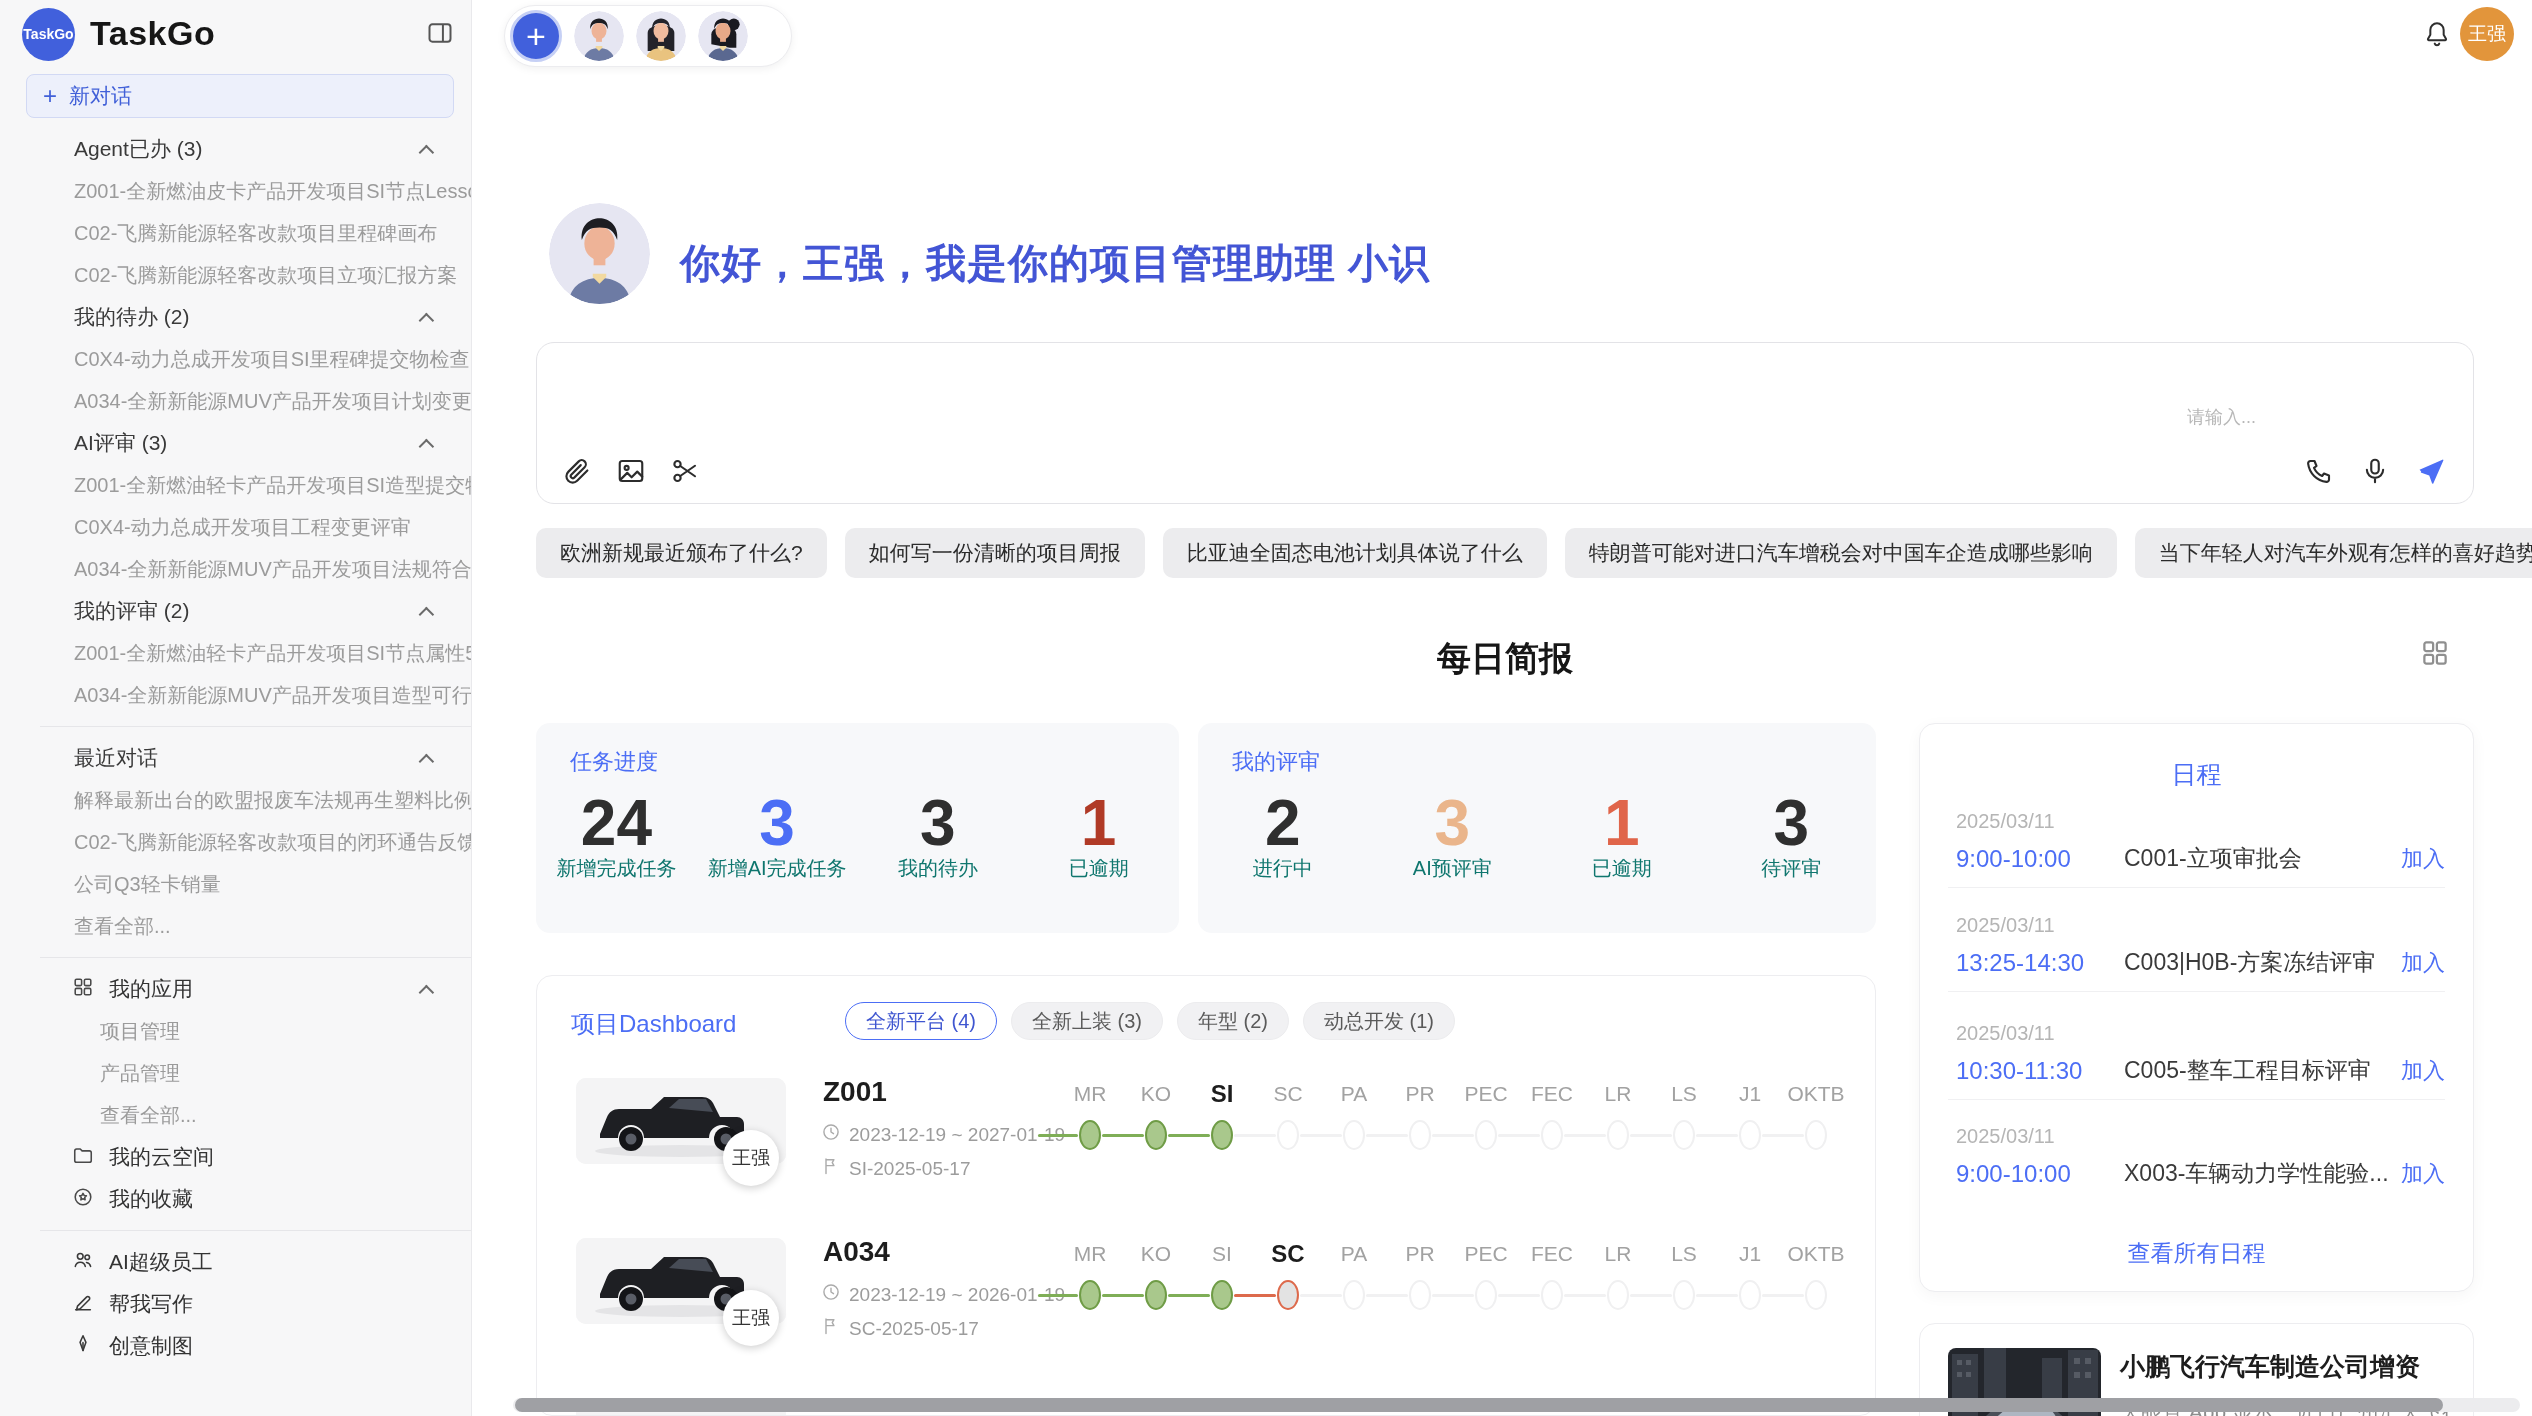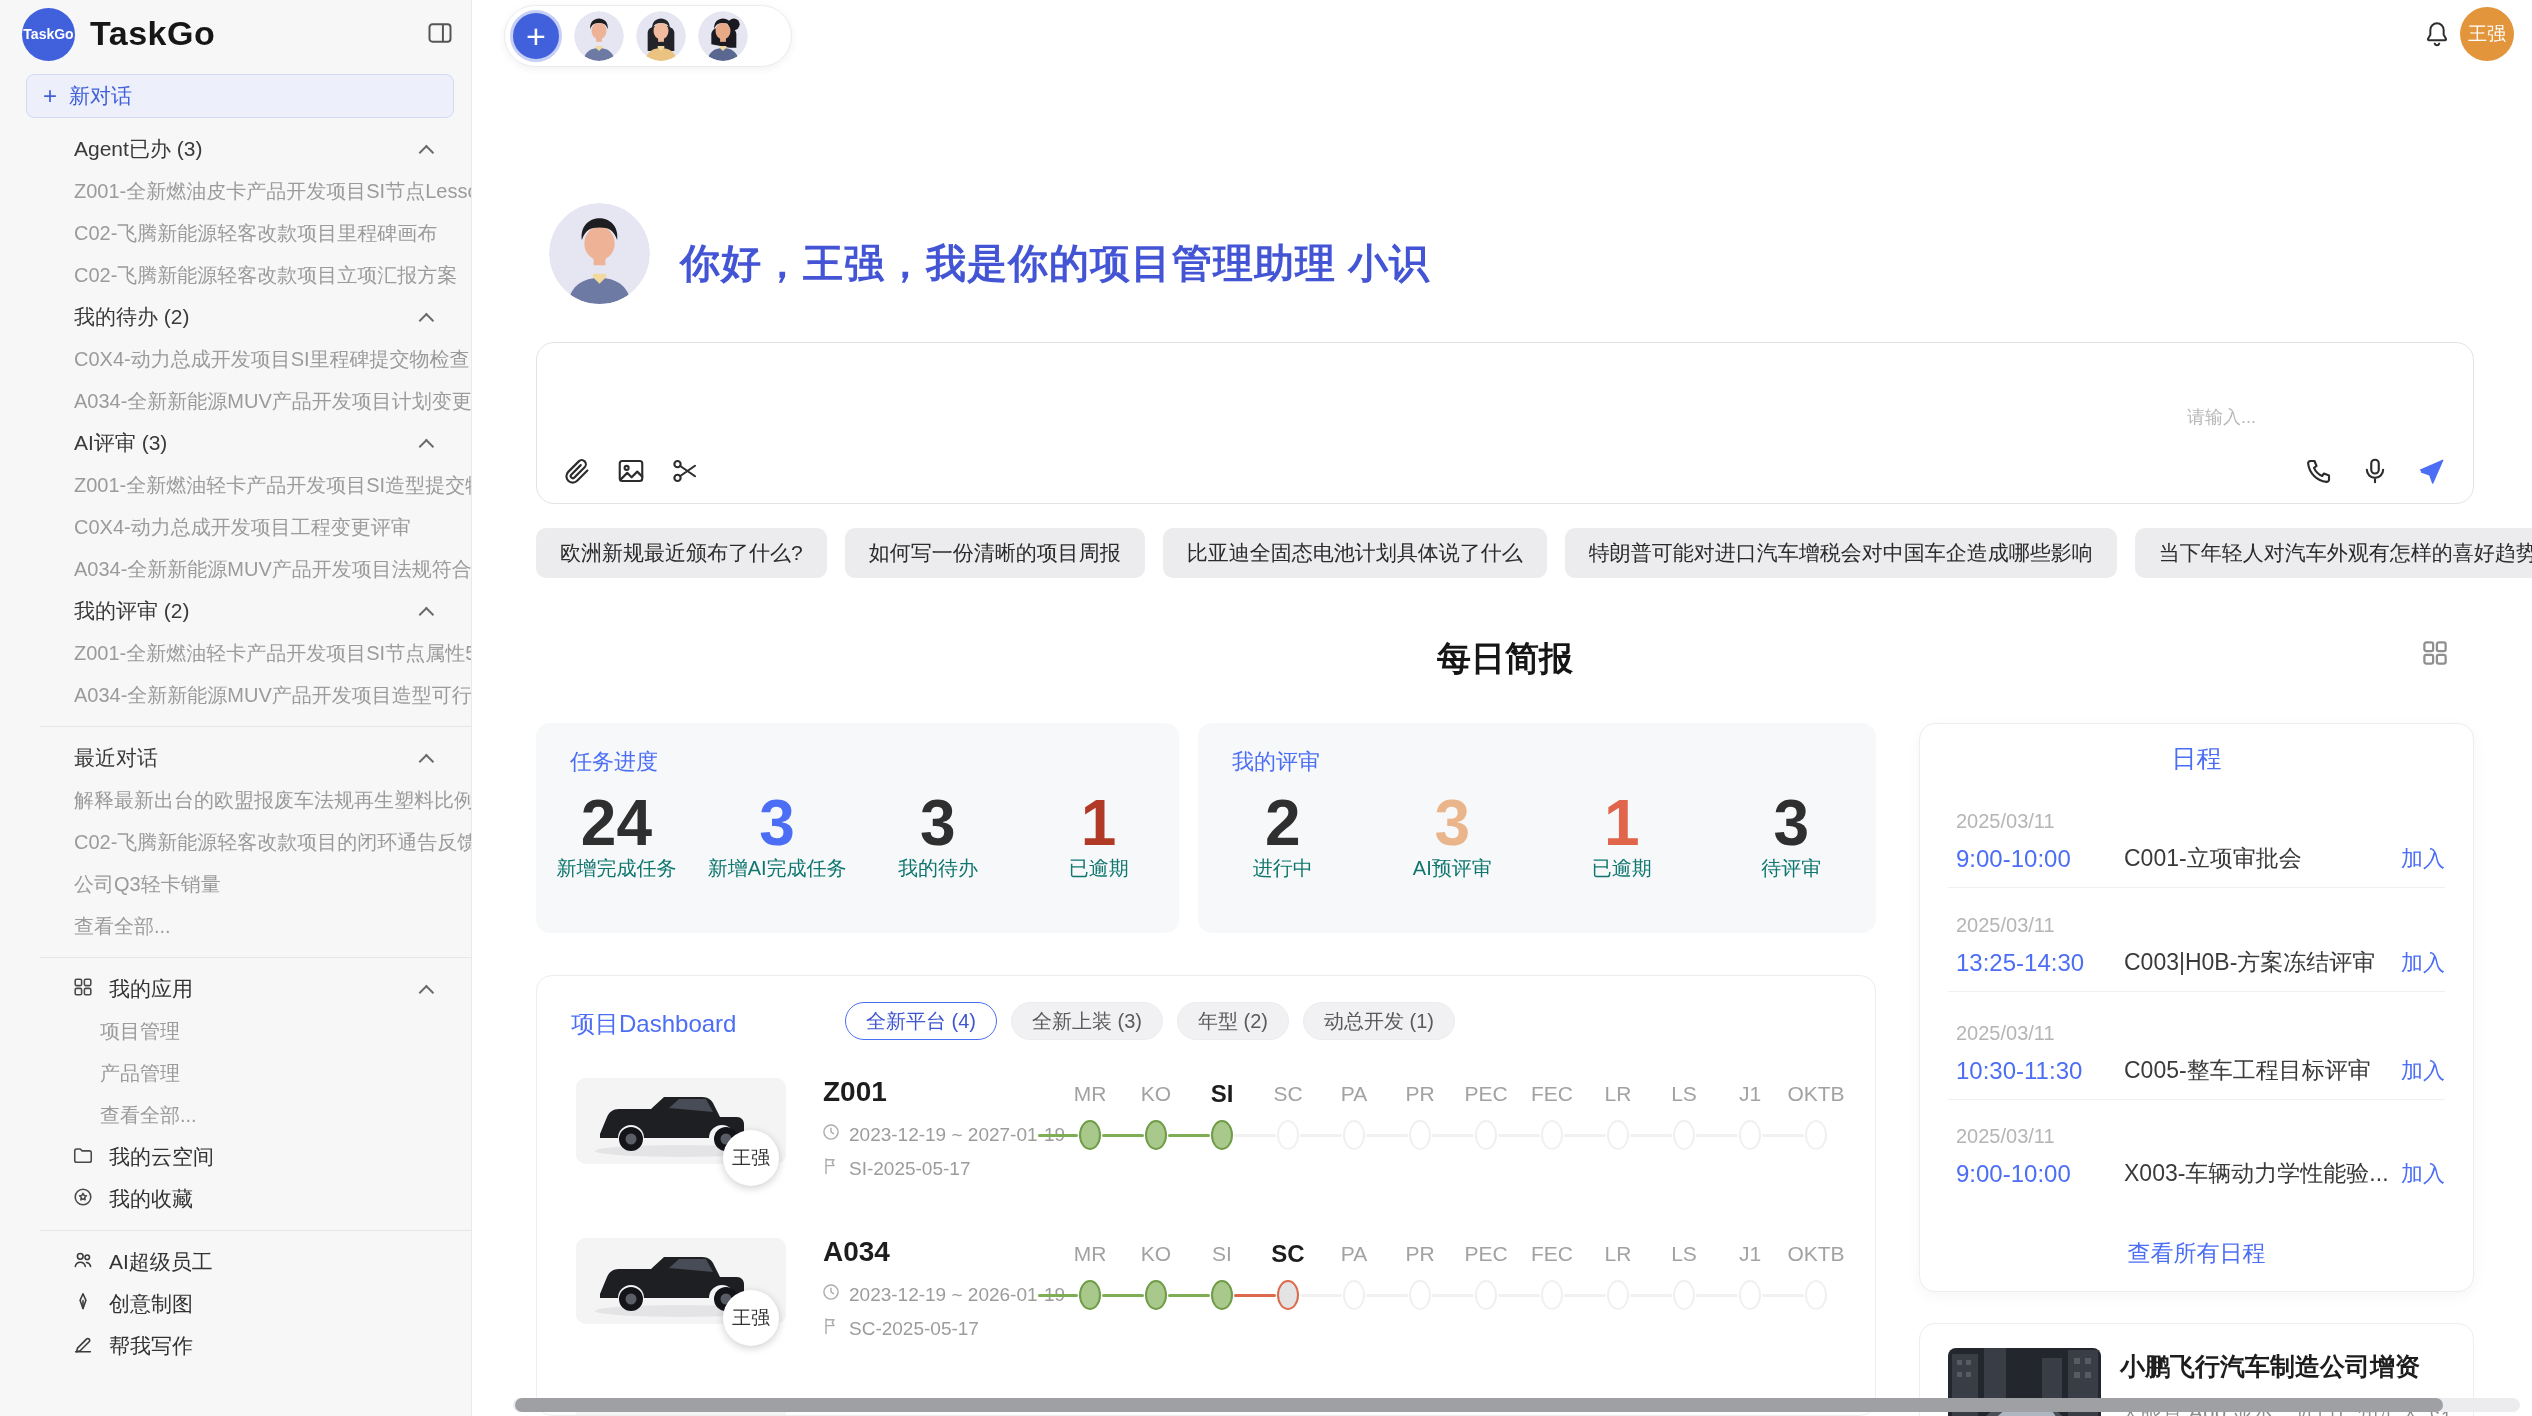--- a/index.html
+++ b/index.html
@@ -76,21 +76,21 @@
   .ms-label { font-size:21px; color:#a2a2a2; height:36px; line-height:36px; white-space:nowrap; }
   .ms-label.active { color:#1d1d1d; font-weight:700; font-size:24px; }
   .ms-dot { margin:8px auto 0; width:22px; height:30px; border-radius:50%; position:relative; z-index:2; }
   .ms-dot.done { background:#a9c88c; border:2px solid #6f9c46; }
   .ms-dot.todo { background:#fff; border:2px solid #f0f0f1; }
   .ms-dot.overdue { background:#e3e3e3; border:2px solid #dd6a4c; }
   .ms-line { position:absolute; top:58px; height:3px; z-index:1; border-radius:2px; }
 
   
   .sched-card { position:absolute; left:1919px; top:723px; width:555px; height:569px; background:#fff; border:1px solid #ededf0; border-radius:16px; box-shadow:0 4px 16px rgba(0,0,0,.04); }
-  .sched-title { position:absolute; left:0; right:0; top:18px; text-align:center; color:#4c6ef5; font-size:25px; }
+  .sched-title { position:absolute; left:0; right:0; top:34px; text-align:center; color:#4c6ef5; font-size:25px; }
   .event { position:absolute; left:36px; right:28px; }
   .ev-date { font-size:20px; color:#b5b5b5; }
   .ev-row { margin-top:10px; display:flex; align-items:center; }
   .ev-time { width:168px; color:#4c6ef5; font-size:24px; font-weight:500; white-space:nowrap; }
   .ev-name { flex:1; color:#3a3a3a; font-size:23px; white-space:nowrap; overflow:hidden; }
   .ev-join { color:#4c6ef5; font-size:22px; cursor:pointer; white-space:nowrap; }
   .ev-div { position:absolute; left:28px; right:28px; height:1px; background:#f0f0f2; }
   .view-all { position:absolute; left:0; right:0; bottom:22px; text-align:center; color:#4c6ef5; font-size:23px; cursor:pointer; }
 
   
@@ -192,31 +192,31 @@
           <span><svg width="22" height="22" viewBox="0 0 24 24" fill="none" stroke="#3a3a3a" stroke-width="1.7" stroke-linecap="round" stroke-linejoin="round">
               <circle cx="9" cy="8" r="3.1"></circle>
               <path d="M3.6 19c.6-3 2.8-4.6 5.4-4.6 2.7 0 4.9 1.6 5.5 4.6"></path>
               <circle cx="16.6" cy="9" r="2.5"></circle>
               <path d="M15.8 14.7c2.3.3 3.9 1.7 4.5 4.3"></path>
             </svg></span>
           <span class="grow">AI超级员工</span>
         </div>
         <div class="side-row">
           <span><svg width="22" height="22" viewBox="0 0 24 24" fill="none" stroke="#3a3a3a" stroke-width="1.7" stroke-linecap="round" stroke-linejoin="round">
+              <path d="M4 20.5h16"></path>
+              <path d="M6 16.5L15.8 6.7a2 2 0 0 1 2.9 2.9L8.9 19.4l-3.9 1z"></path>
+            </svg></span>
+          <span class="grow">帮我写作</span>
+        </div>
+        <div class="side-row">
+          <span><svg width="22" height="22" viewBox="0 0 24 24" fill="none" stroke="#3a3a3a" stroke-width="1.7" stroke-linecap="round" stroke-linejoin="round">
               <path d="M12 3l3.2 7.2L12 19l-3.2-8.8z"></path>
               <path d="M12 10.5V19"></path>
             </svg></span>
           <span class="grow">创意制图</span>
-        </div>
-        <div class="side-row">
-          <span><svg width="22" height="22" viewBox="0 0 24 24" fill="none" stroke="#3a3a3a" stroke-width="1.7" stroke-linecap="round" stroke-linejoin="round">
-              <path d="M4 20.5h16"></path>
-              <path d="M6 16.5L15.8 6.7a2 2 0 0 1 2.9 2.9L8.9 19.4l-3.9 1z"></path>
-            </svg></span>
-          <span class="grow">帮我写作</span>
         </div>
       </div>
   </aside>
 
   <div class="top-pill">
     <div class="add-btn">
         <span>+</span>
       </div>
     <div class="mini-avatar" id="av1"><svg width="50" height="50" viewBox="0 0 60 60">
     <defs>

